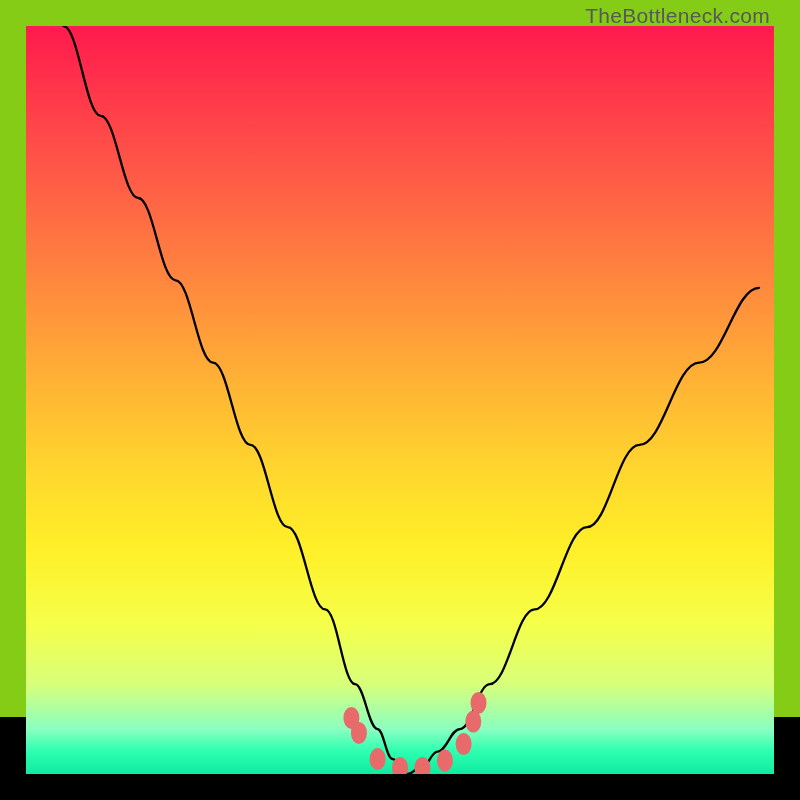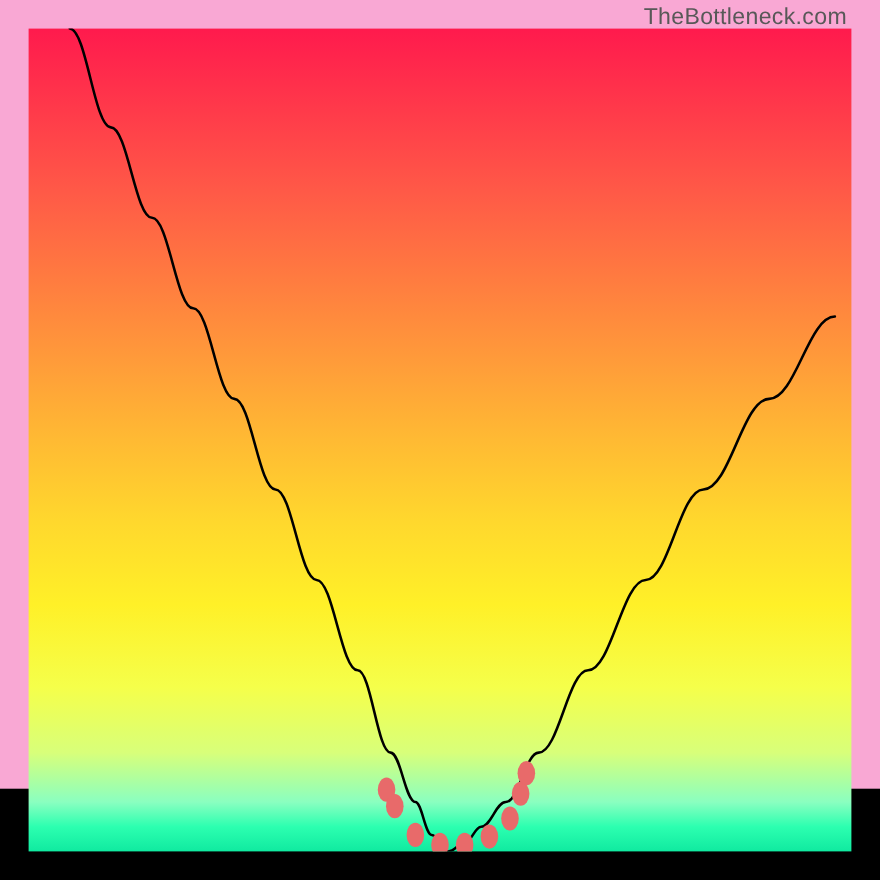--- a/index.html
+++ b/index.html
@@ -10,21 +10,21 @@
     background: #000;
     overflow: hidden;
     font-family: Arial, Helvetica, sans-serif;
   }
   .frame {
     position: absolute;
     top: 0;
     left: 0;
     width: 800px;
     height: 717px;
-    background: #f9a8d4;
+    background: #84cc16;
     text-align: center;
   }
   .plot-area {
     position: absolute;
     top: 26px;
     left: 26px;
     width: 748px;
     height: 748px;
     background: linear-gradient(to bottom,
       #ff1a4d 0%,

